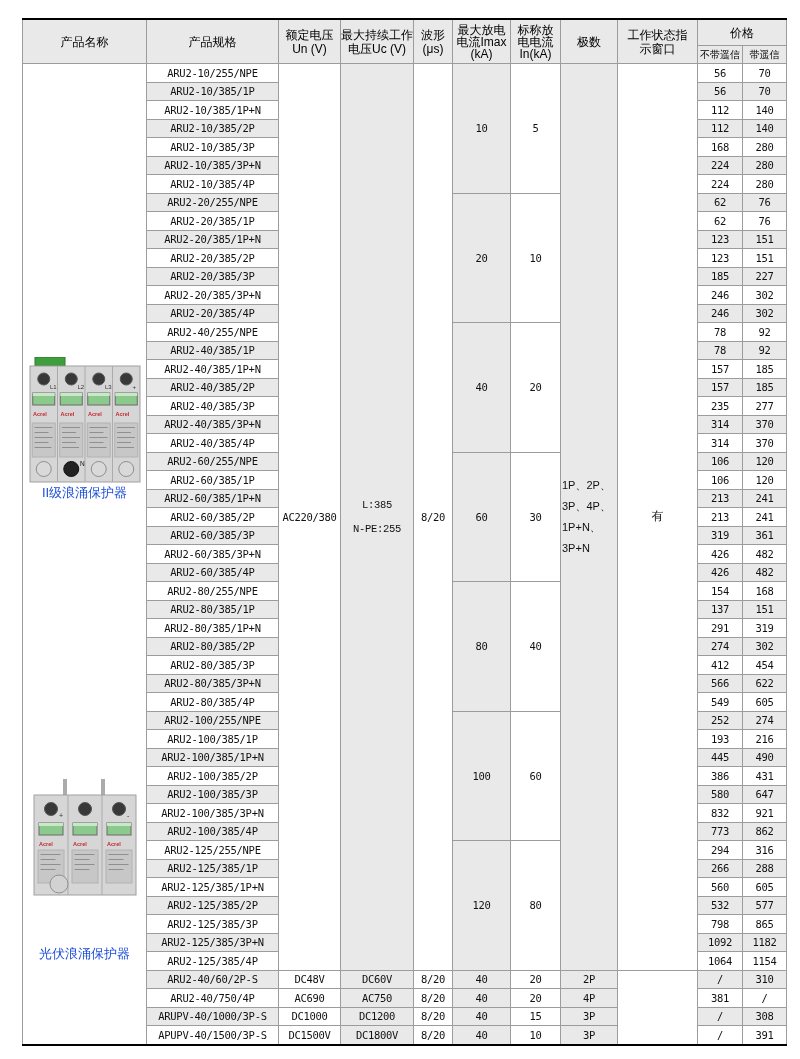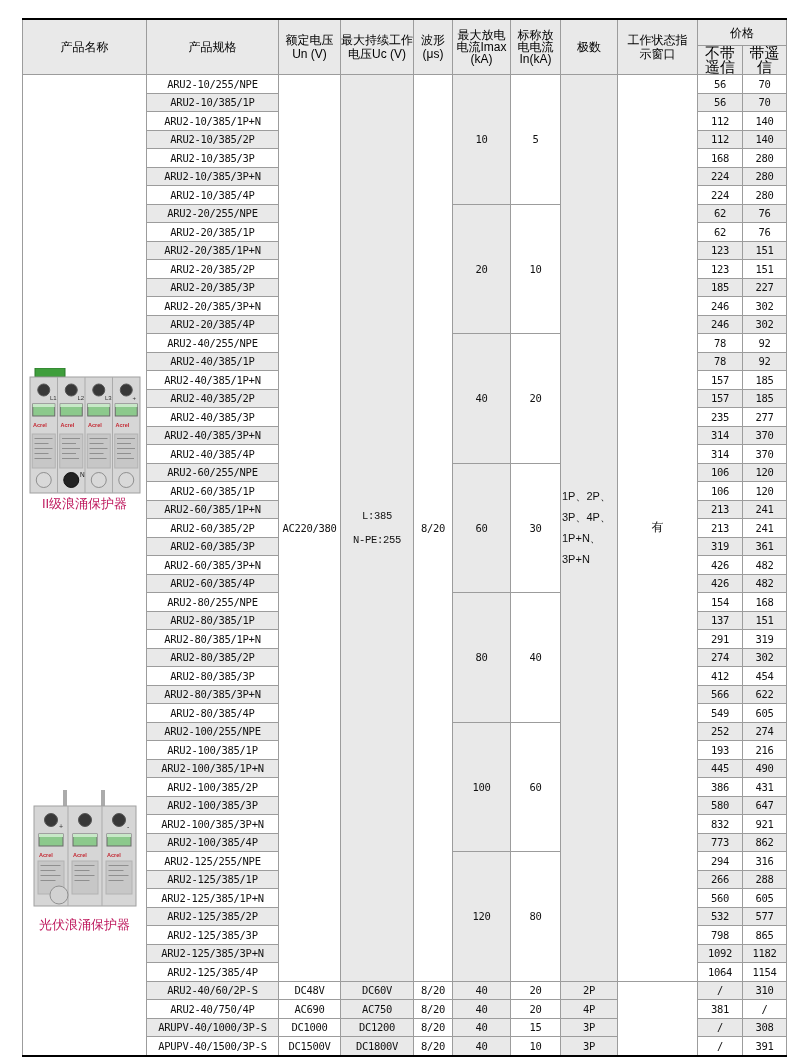--- a/index.html
+++ b/index.html
@@ -11,39 +11,39 @@
     position:absolute;left:22px;top:18px;
     border-collapse:collapse;table-layout:fixed;
     border:1px solid #8a8a8a;border-top:2px solid #000;border-bottom:2px solid #000;
   }
   th,td{border:1px solid #9c9c9c;padding:0;overflow:hidden;}
   thead th{
     background:#e9e9e9;font-weight:normal;font-size:12px;line-height:14px;
     text-align:center;color:#000;
   }
   thead tr.h1 th{height:25px;}
-  thead tr.h2 th{height:17px;font-size:15px;}
+  thead tr.h2 th{height:17px;font-size:10px;}
   tbody tr:first-child>td{border-top:1px solid #f97316;}
   tbody td{height:17.5px;font-size:11px;text-align:center;vertical-align:middle;background:#fff;}
   .mono{font-family:"DejaVu Sans Mono",monospace;font-size:10.5px;letter-spacing:-0.3px;}
   tr.stripe .rowshade{background:#e9e9e9;}
   td.col-gray{background:#e9e9e9;}
   td.col-white{background:#ffffff;}
   td.poles-cell{text-align:left;padding-left:1px;font-size:11px;}
   td.poles-cell div{line-height:21px;}
   td.uc-cell div{line-height:24px;font-family:Liberation Mono, monospace;}
   td.status-big{font-size:12px;}
   td.name-cell{background:#fff;vertical-align:top;}
   .name-inner{position:relative;width:100%;height:978px;}
   .figwrap{position:absolute;left:50%;transform:translateX(-50%);}
   .fig1{top:293px;}
   .fig2{top:715px;}
-  .figcap{position:absolute;width:100%;text-align:center;font-size:13px;color:#be185d;}
+  .figcap{position:absolute;width:100%;text-align:center;font-size:13px;color:#1d4ed8;}
   .cap1{top:420px;}
-  .cap2{top:841px;}
+  .cap2{top:881px;}
 </style>
 </head>
 <body>
 
 <div class="sheet">
   <table class="spec">
     <colgroup>
       <col style="width:124px">
         <col style="width:132px">
         <col style="width:62px">

